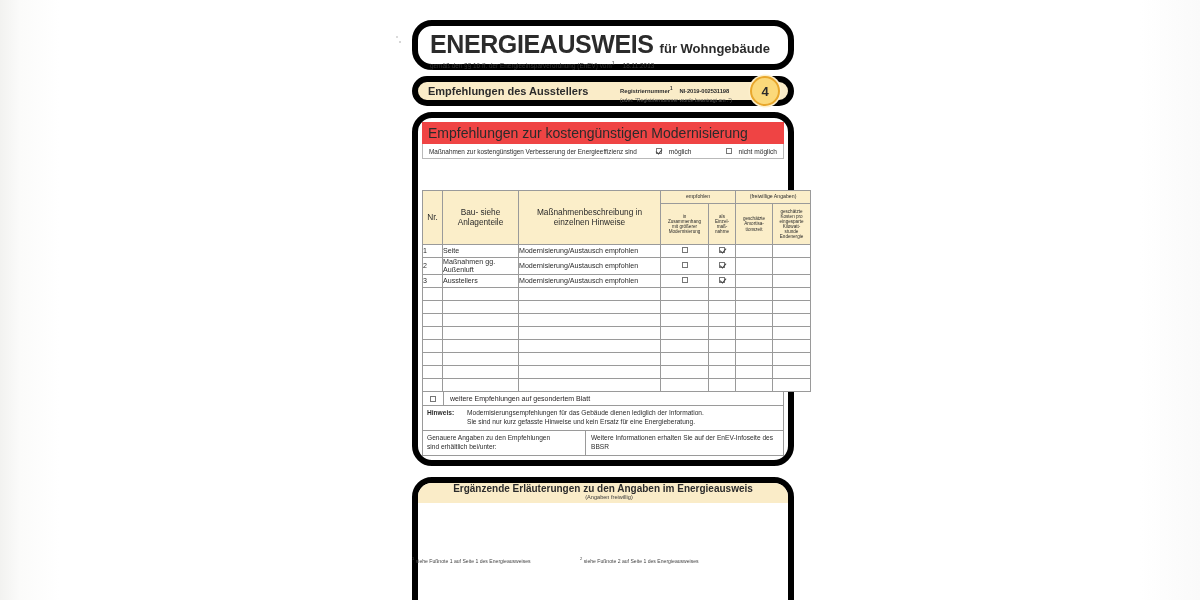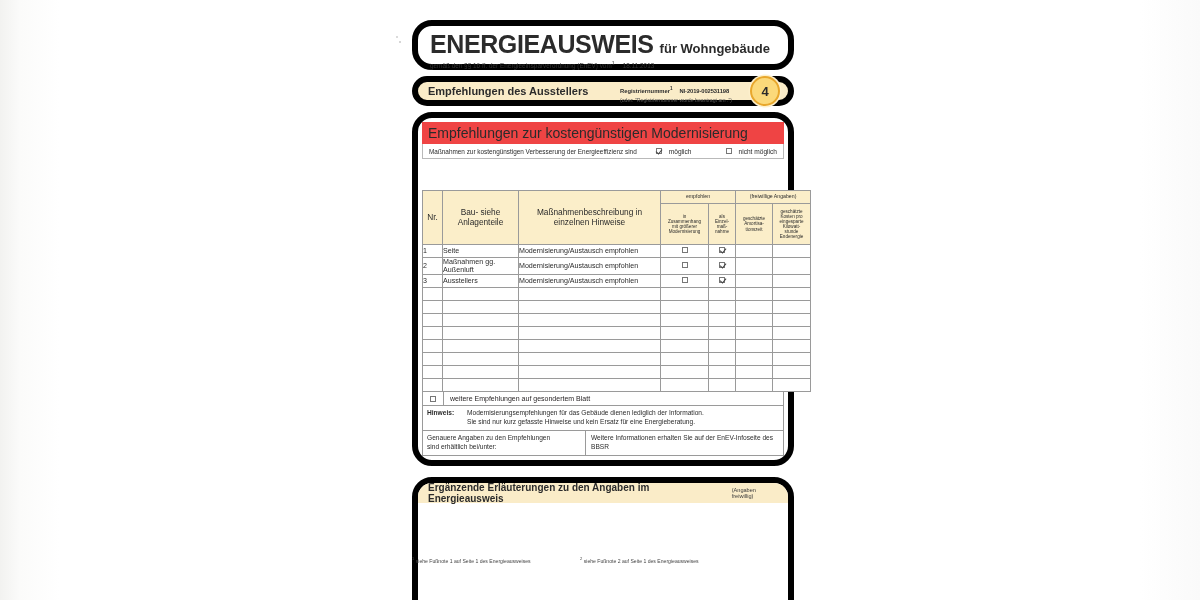--- a/index.html
+++ b/index.html
@@ -299,20 +299,21 @@
     position: relative;
     overflow: hidden;
   }
   #notes-head {
     background: #faecc8;
     height: 20px;
     display: flex;
     align-items: center;
     padding: 0 10px;
     border-radius: 7px 7px 0 0;
+    flex-direction: column;
   }
   #notes-title {
     font-size: 10px;
     font-weight: bold;
     color: #2b2b2b;
   }
   #notes-optional {
     margin-left: 12px;
     font-size: 5.6px;
     color: #3b3b3b;

